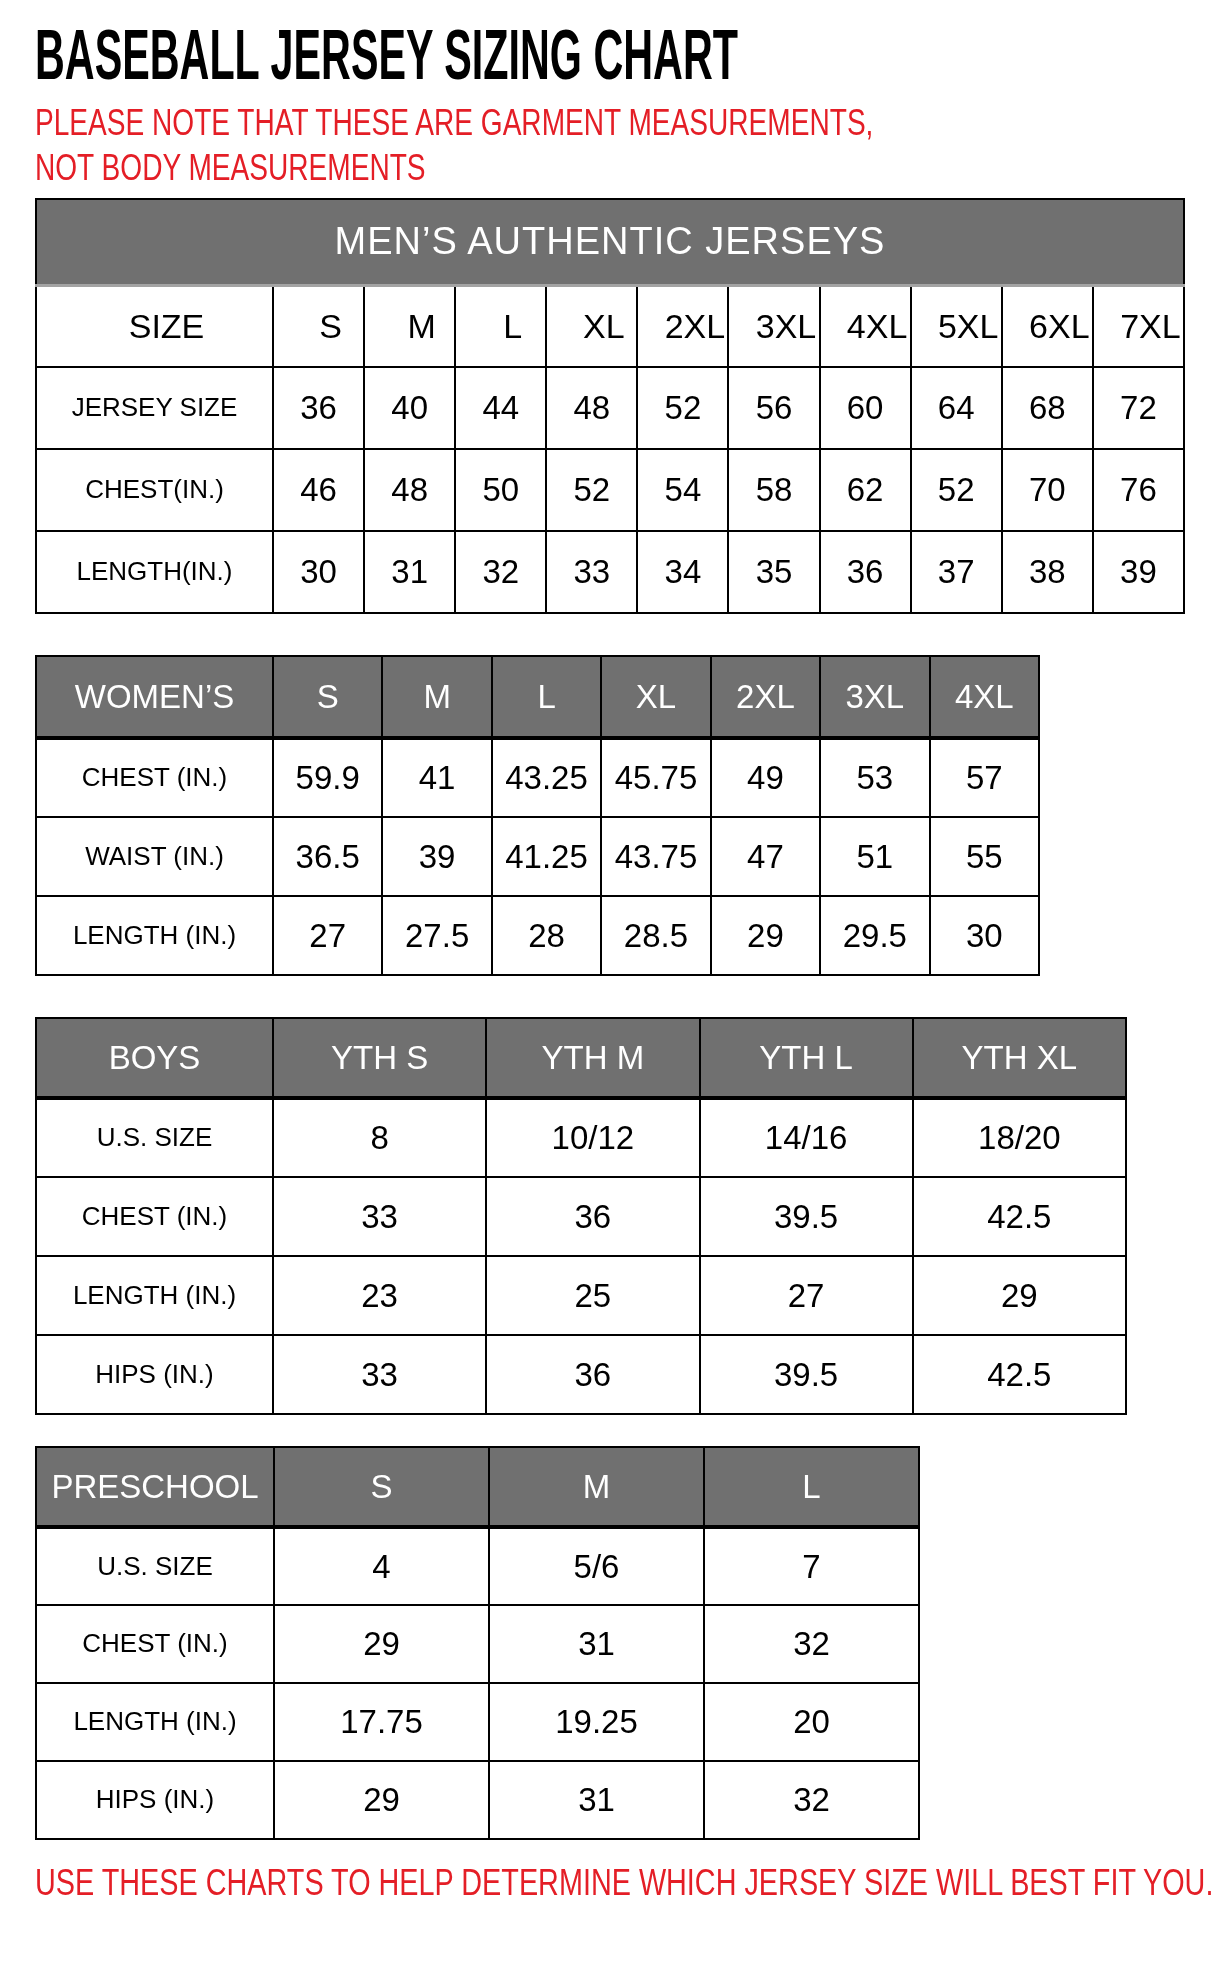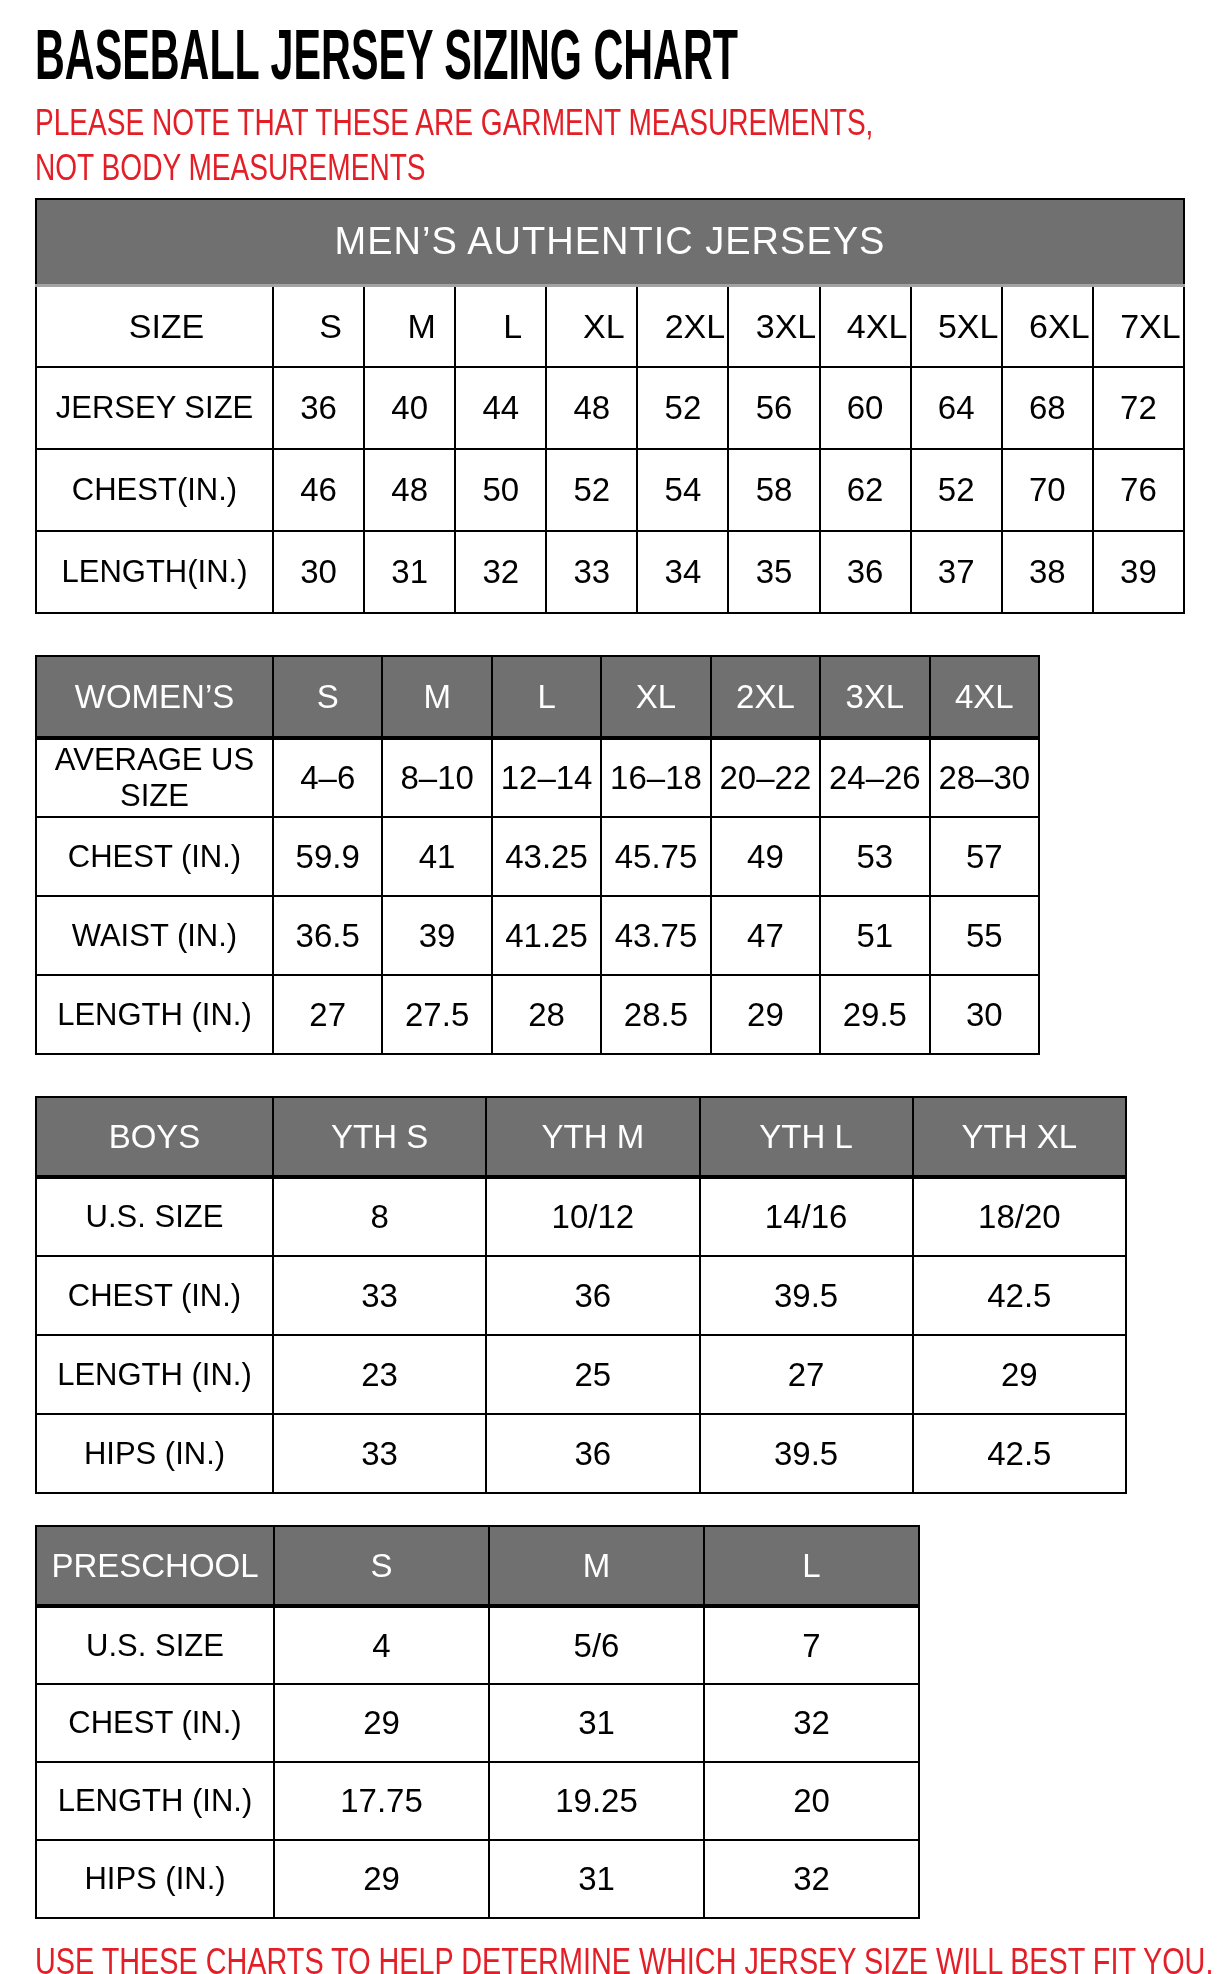--- a/index.html
+++ b/index.html
@@ -41,21 +41,21 @@
   }
   th,td{
     border:2px solid #000;
     text-align:center;
     vertical-align:middle;
     font-weight:normal;
     font-size:33px;
     padding:0;
     overflow:hidden;
   }
-  td.label-cell{font-size:31px;line-height:1.15;}
+  td.label-cell{font-size:26px;line-height:1.15;}
 
   
   .tbl-mens{width:1150px;margin-top:8px;}
   .tbl-mens tr{height:82px;}
   .tbl-mens tr.banner-row{height:86px;}
   .tbl-mens th.banner-cell{
     background:var(--gray);
     color:#fff;
     font-size:38px;
     letter-spacing:1px;
@@ -181,30 +181,20 @@
             <th class="gray-head">WOMEN’S</th>
             <th class="gray-head">S</th>
             <th class="gray-head">M</th>
             <th class="gray-head">L</th>
             <th class="gray-head">XL</th>
             <th class="gray-head">2XL</th>
             <th class="gray-head">3XL</th>
             <th class="gray-head">4XL</th>
           </tr>
           <tr>
-            <td class="label-cell">AVERAGE US SIZE</td>
-            <td>4–6</td>
-            <td>8–10</td>
-            <td>12–14</td>
-            <td>16–18</td>
-            <td>20–22</td>
-            <td>24–26</td>
-            <td>28–30</td>
-          </tr>
-          <tr>
             <td class="label-cell">CHEST (IN.)</td>
             <td>59.9</td>
             <td>41</td>
             <td>43.25</td>
             <td>45.75</td>
             <td>49</td>
             <td>53</td>
             <td>57</td>
           </tr>
           <tr>

